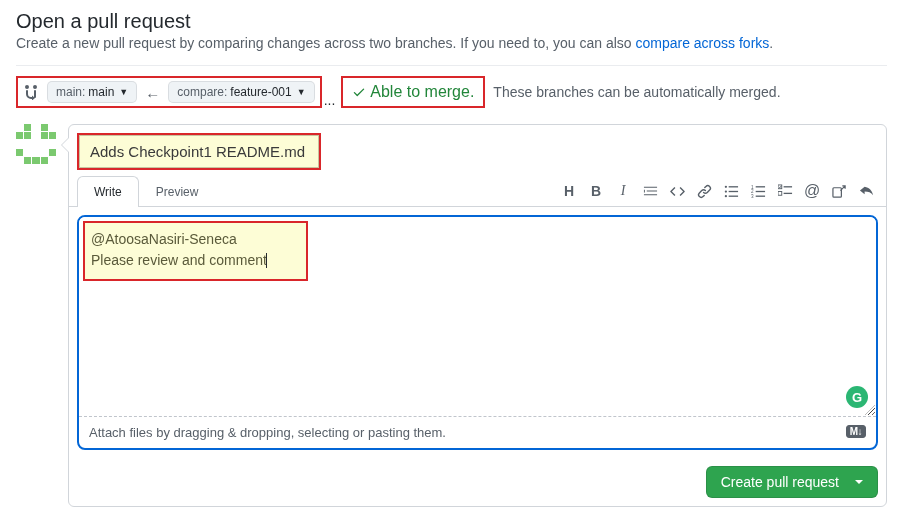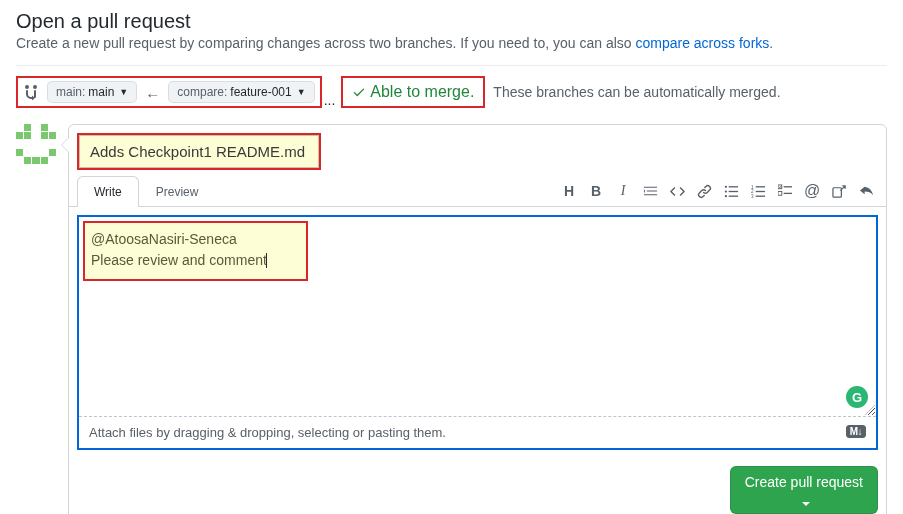--- a/index.html
+++ b/index.html
@@ -183,21 +183,21 @@
       width: 16px; height: 16px;
       align-items: center;
       justify-content: center;
       font-size: 14px;
     }
     .body-wrap {
       padding: 8px;
     }
     .body-box {
       border: 2px solid #0366d6;
-      border-radius: 0;
+      border-radius: 8px;
       overflow: hidden;
     }
     .comment-area {
       position: relative;
       min-height: 200px;
       padding: 6px;
       resize: vertical;
       overflow: auto;
       background: #fff;
       border-bottom: 1px dashed #c0c5cc;
@@ -265,21 +265,20 @@
       color: #fff;
       border: 1px solid rgba(27,31,35,0.15);
       border-radius: 6px;
       padding: 7px 14px;
       font-size: 14px;
       font-weight: 500;
       cursor: pointer;
       display: inline-flex;
       align-items: center;
       gap: 12px;
-      flex-direction: column;
     }
     .tri-down {
       width: 0; height: 0;
       border-left: 4px solid transparent;
       border-right: 4px solid transparent;
       border-top: 4px solid #fff;
       margin-left: 4px;
     }
   </style>
 </head>

